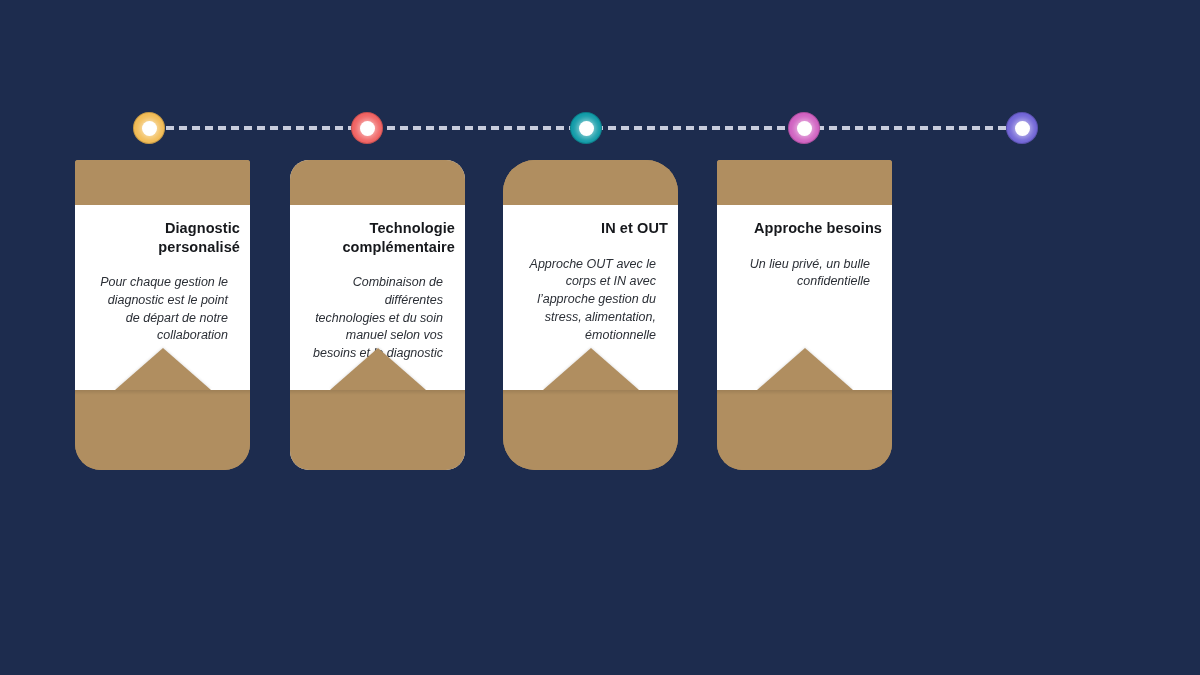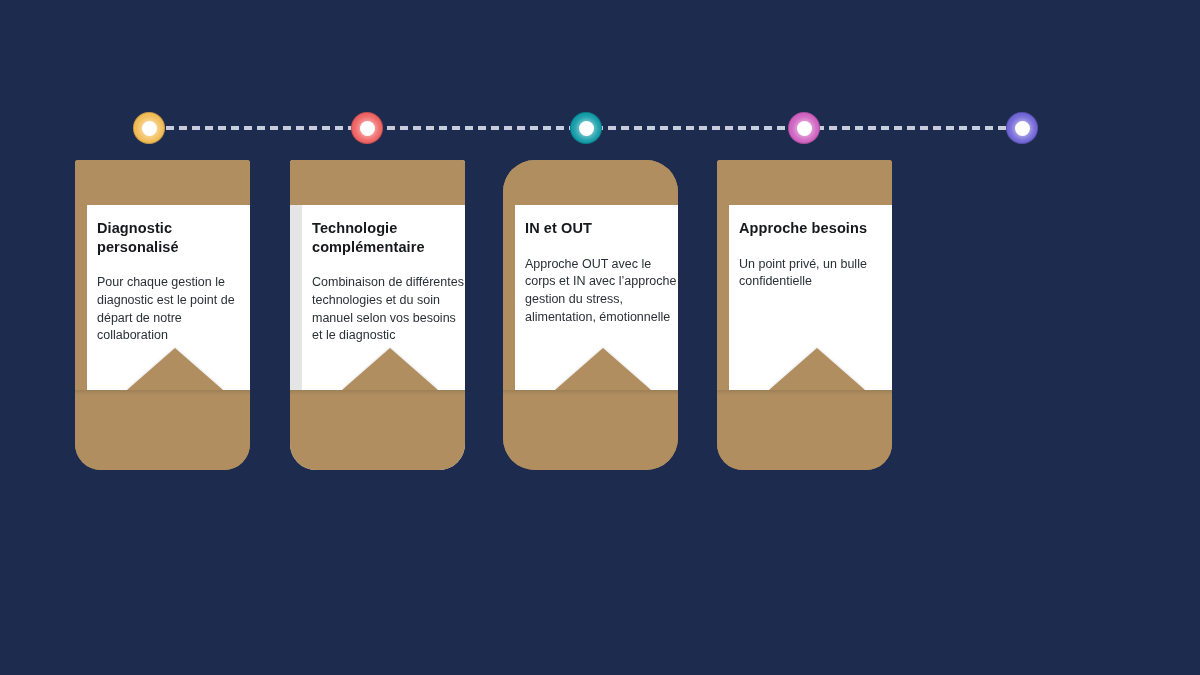--- a/index.html
+++ b/index.html
@@ -71,28 +71,28 @@
   }
   .card .cap {
     position: absolute;
     left: 0; top: 0;
     width: 100%;
     height: 45px;
     background: #b08e60;
   }
   .card .sheet {
     position: absolute;
-    left: 12px;
+    left: 0;
     top: 45px;
     width: 100%;
     height: 185px;
     background: #ffffff;
     box-sizing: border-box;
     padding: 14px 10px 0 10px;
-    text-align: left;
+    text-align: right;
   }
   .card .chevron {
     position: absolute;
     left: 50%;
     bottom: 0;
     transform: translateX(-50%);
     width: 0;
     height: 0;
     border-left: 48px solid transparent;
     border-right: 48px solid transparent;
@@ -122,21 +122,22 @@
     color: #16181c;
     line-height: 1.28;
     letter-spacing: 0.1px;
     margin: 0 0 18px 0;
   }
   .card-body {
     font-size: 12.5px;
     font-weight: 400;
     color: #2b2f36;
     line-height: 1.42;
-    margin: 0;
+    margin: 12px;
+    font-style: italic;
   }
 </style>
 </head>
 <body style="background: rgb(29, 44, 78);">
 
 <div id="stage">
 
   <div id="timeline">
     <div class="dash-line" style="background-image: linear-gradient(to right, rgb(200, 205, 221) 0px, rgb(200, 205, 221) 8px, rgba(0, 0, 0, 0) 8px, rgba(0, 0, 0, 0) 13px);"></div>
 
@@ -160,21 +161,21 @@
   <div class="card" style="left: 75px; background: rgb(176, 142, 96);">
     <div class="cap" style="background: rgb(176, 142, 96);"></div>
     <div class="sheet">
       <p class="card-title">Diagnostic personalisé</p>
       <p class="card-body">Pour chaque gestion le diagnostic est le point de départ de notre collaboration</p>
       <span class="chevron" style="border-bottom-color: rgb(176, 142, 96);"></span>
     </div>
     <div class="foot" style="background: rgb(176, 142, 96);"></div>
   </div>
 
-  <div class="card" style="left: 290px; background: #e5e5e5;">
+  <div class="card" style="left: 290px; background: #e5e5e5; border-radius: 19px;">
     <div class="cap" style="background: rgb(176, 142, 96);"></div>
     <div class="sheet">
       <p class="card-title">Technologie complémentaire</p>
       <p class="card-body">Combinaison de différentes technologies et du soin manuel selon vos besoins et le diagnostic</p>
       <span class="chevron" style="border-bottom-color: rgb(176, 142, 96);"></span>
     </div>
     <div class="foot" style="background: rgb(176, 142, 96);"></div>
   </div>
 
   <div class="card" style="left: 503px; background: rgb(176, 142, 96); border-radius: 32px;">
@@ -184,20 +185,20 @@
       <p class="card-body">Approche OUT avec le corps et IN avec l’approche gestion du stress, alimentation, émotionnelle</p>
       <span class="chevron" style="border-bottom-color: rgb(176, 142, 96);"></span>
     </div>
     <div class="foot" style="background: rgb(176, 142, 96);"></div>
   </div>
 
   <div class="card" style="left: 717px; background: rgb(176, 142, 96);">
     <div class="cap" style="background: rgb(176, 142, 96);"></div>
     <div class="sheet">
       <p class="card-title">Approche besoins</p>
-      <p class="card-body">Un point privé, un bulle confidentielle</p>
+      <p class="card-body">Un lieu privé, un bulle confidentielle</p>
       <span class="chevron" style="border-bottom-color: rgb(176, 142, 96);"></span>
     </div>
     <div class="foot" style="background: rgb(176, 142, 96);"></div>
   </div>
 
 
 </div>
 
 </body></html>

